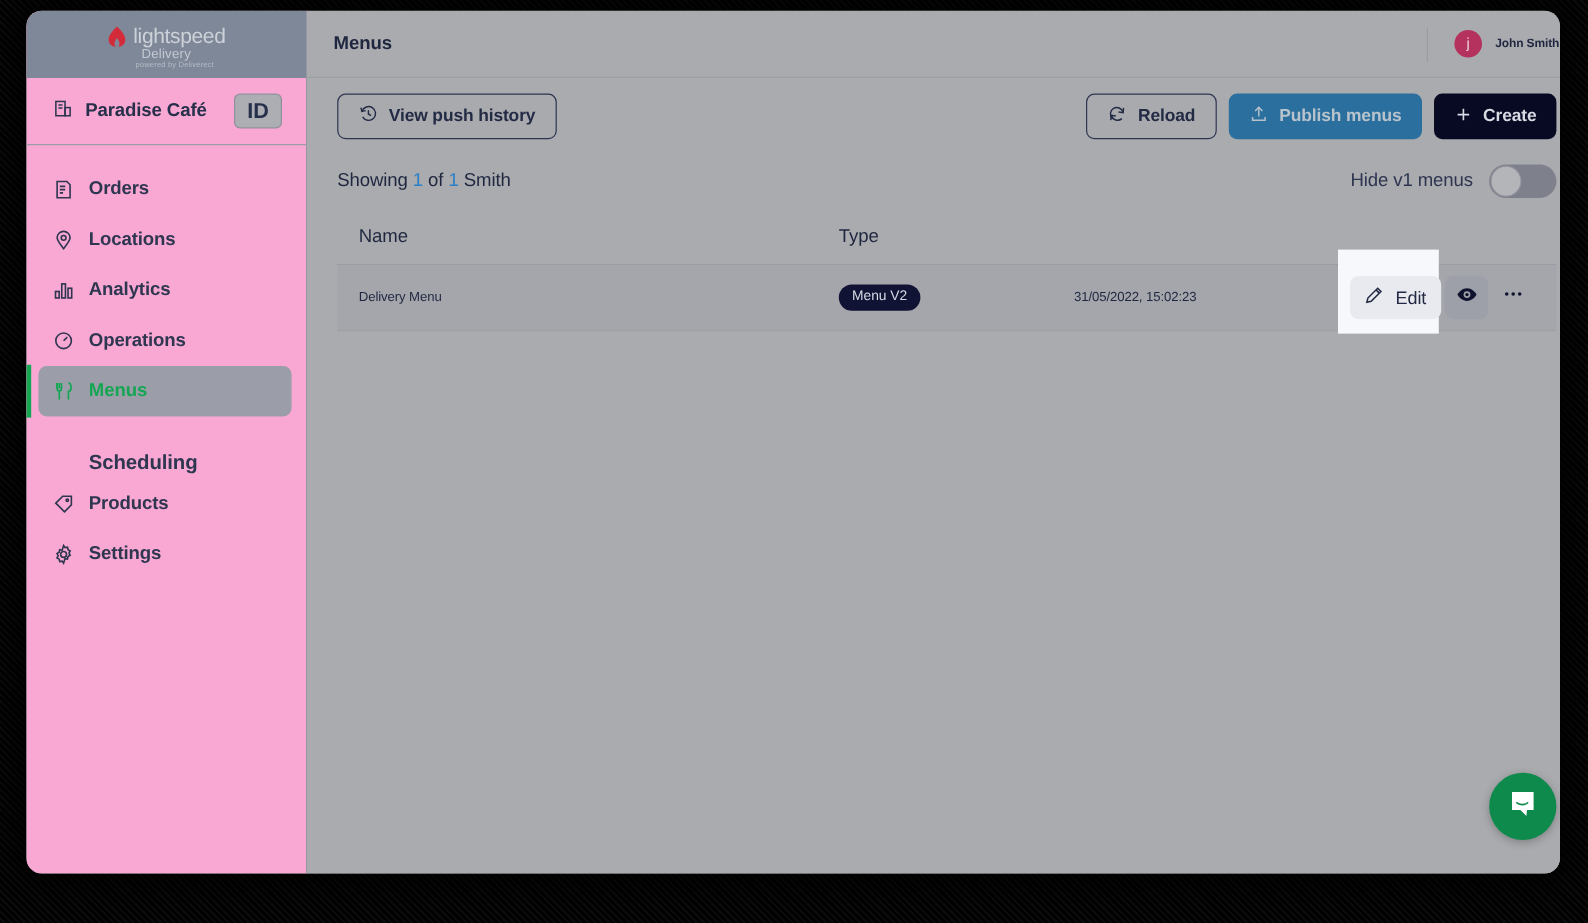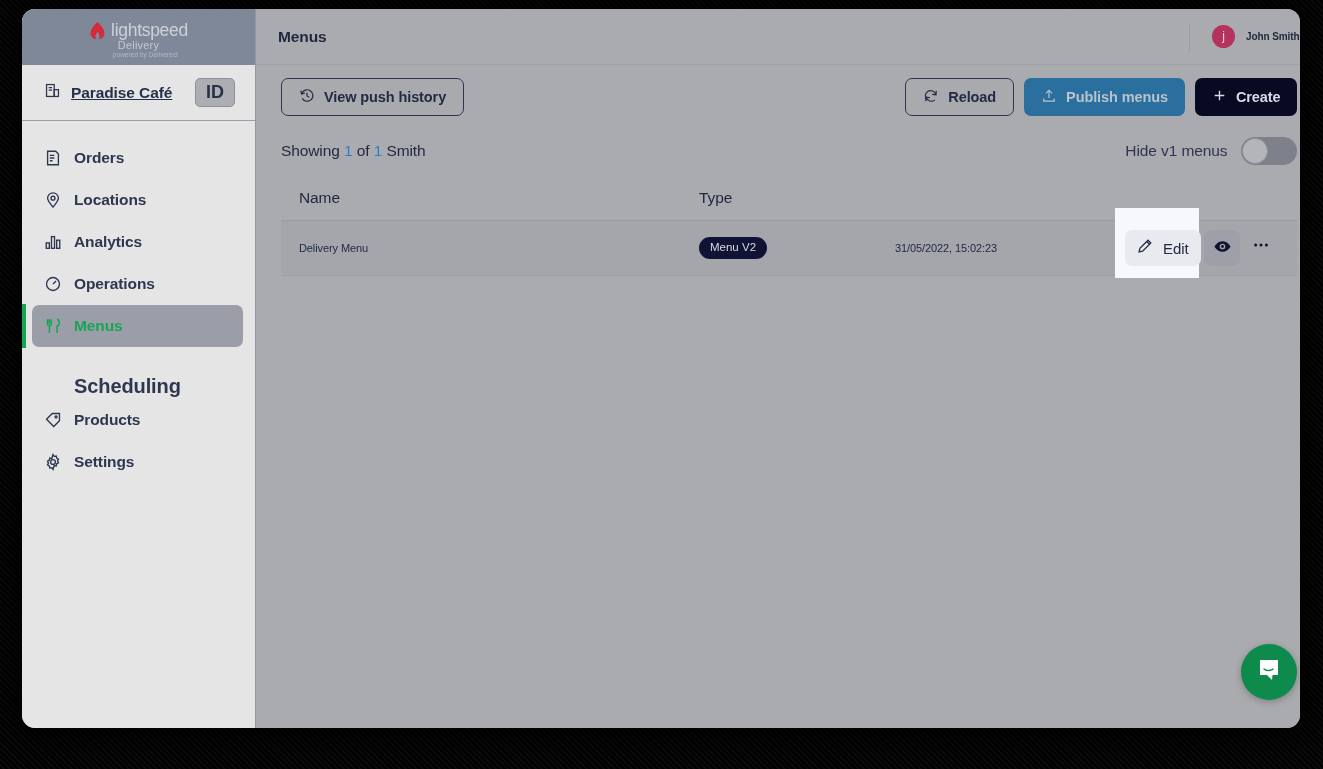--- a/index.html
+++ b/index.html
@@ -32,21 +32,21 @@
     overflow: hidden;
     background: #aaabae;
     box-shadow: 0 0 26px 10px rgba(0,0,0,0.85);
     display: flex;
   }
 
   
   #sidebar {
     width: 234px;
     height: 100%;
-    background: #e5e5e5;
+    background: #f9a8d4;
     border-right: 1px solid #9598a2;
     flex: 0 0 234px;
     position: relative;
   }
 
   #brand {
     height: 56px;
     background: #7f8899;
     display: flex;
     align-items: center;
@@ -85,21 +85,20 @@
     padding: 0 20px 0 22px;
     gap: 10px;
     border-bottom: 1px solid #9a9da6;
   }
   #account-name {
     font-size: 15.5px;
     font-weight: bold;
     color: #27304a;
     flex: 1;
     letter-spacing: -0.1px;
-    text-decoration: underline;
   }
   #id-badge {
     border: 1px solid #8e9199;
     border-radius: 5px;
     padding: 4px 10px;
     font-size: 18px;
     font-weight: bold;
     color: #27304a;
     background: #acaeb4;
     line-height: 1.1;
@@ -140,21 +139,21 @@
   .nav-sub {
     height: 40px;
     margin: 0 12px 0 10px;
     display: flex;
     align-items: center;
     padding-left: 42px;
     border-radius: 7px;
     cursor: pointer;
   }
   .nav-sub-label {
-    font-size: 20px;
+    font-size: 17px;
     font-weight: bold;
     color: #2e3650;
     letter-spacing: -0.1px;
     margin-top: 38px;
   }
   .nav-gap { height: 12px; }
 
   
   #main {
     flex: 1;

